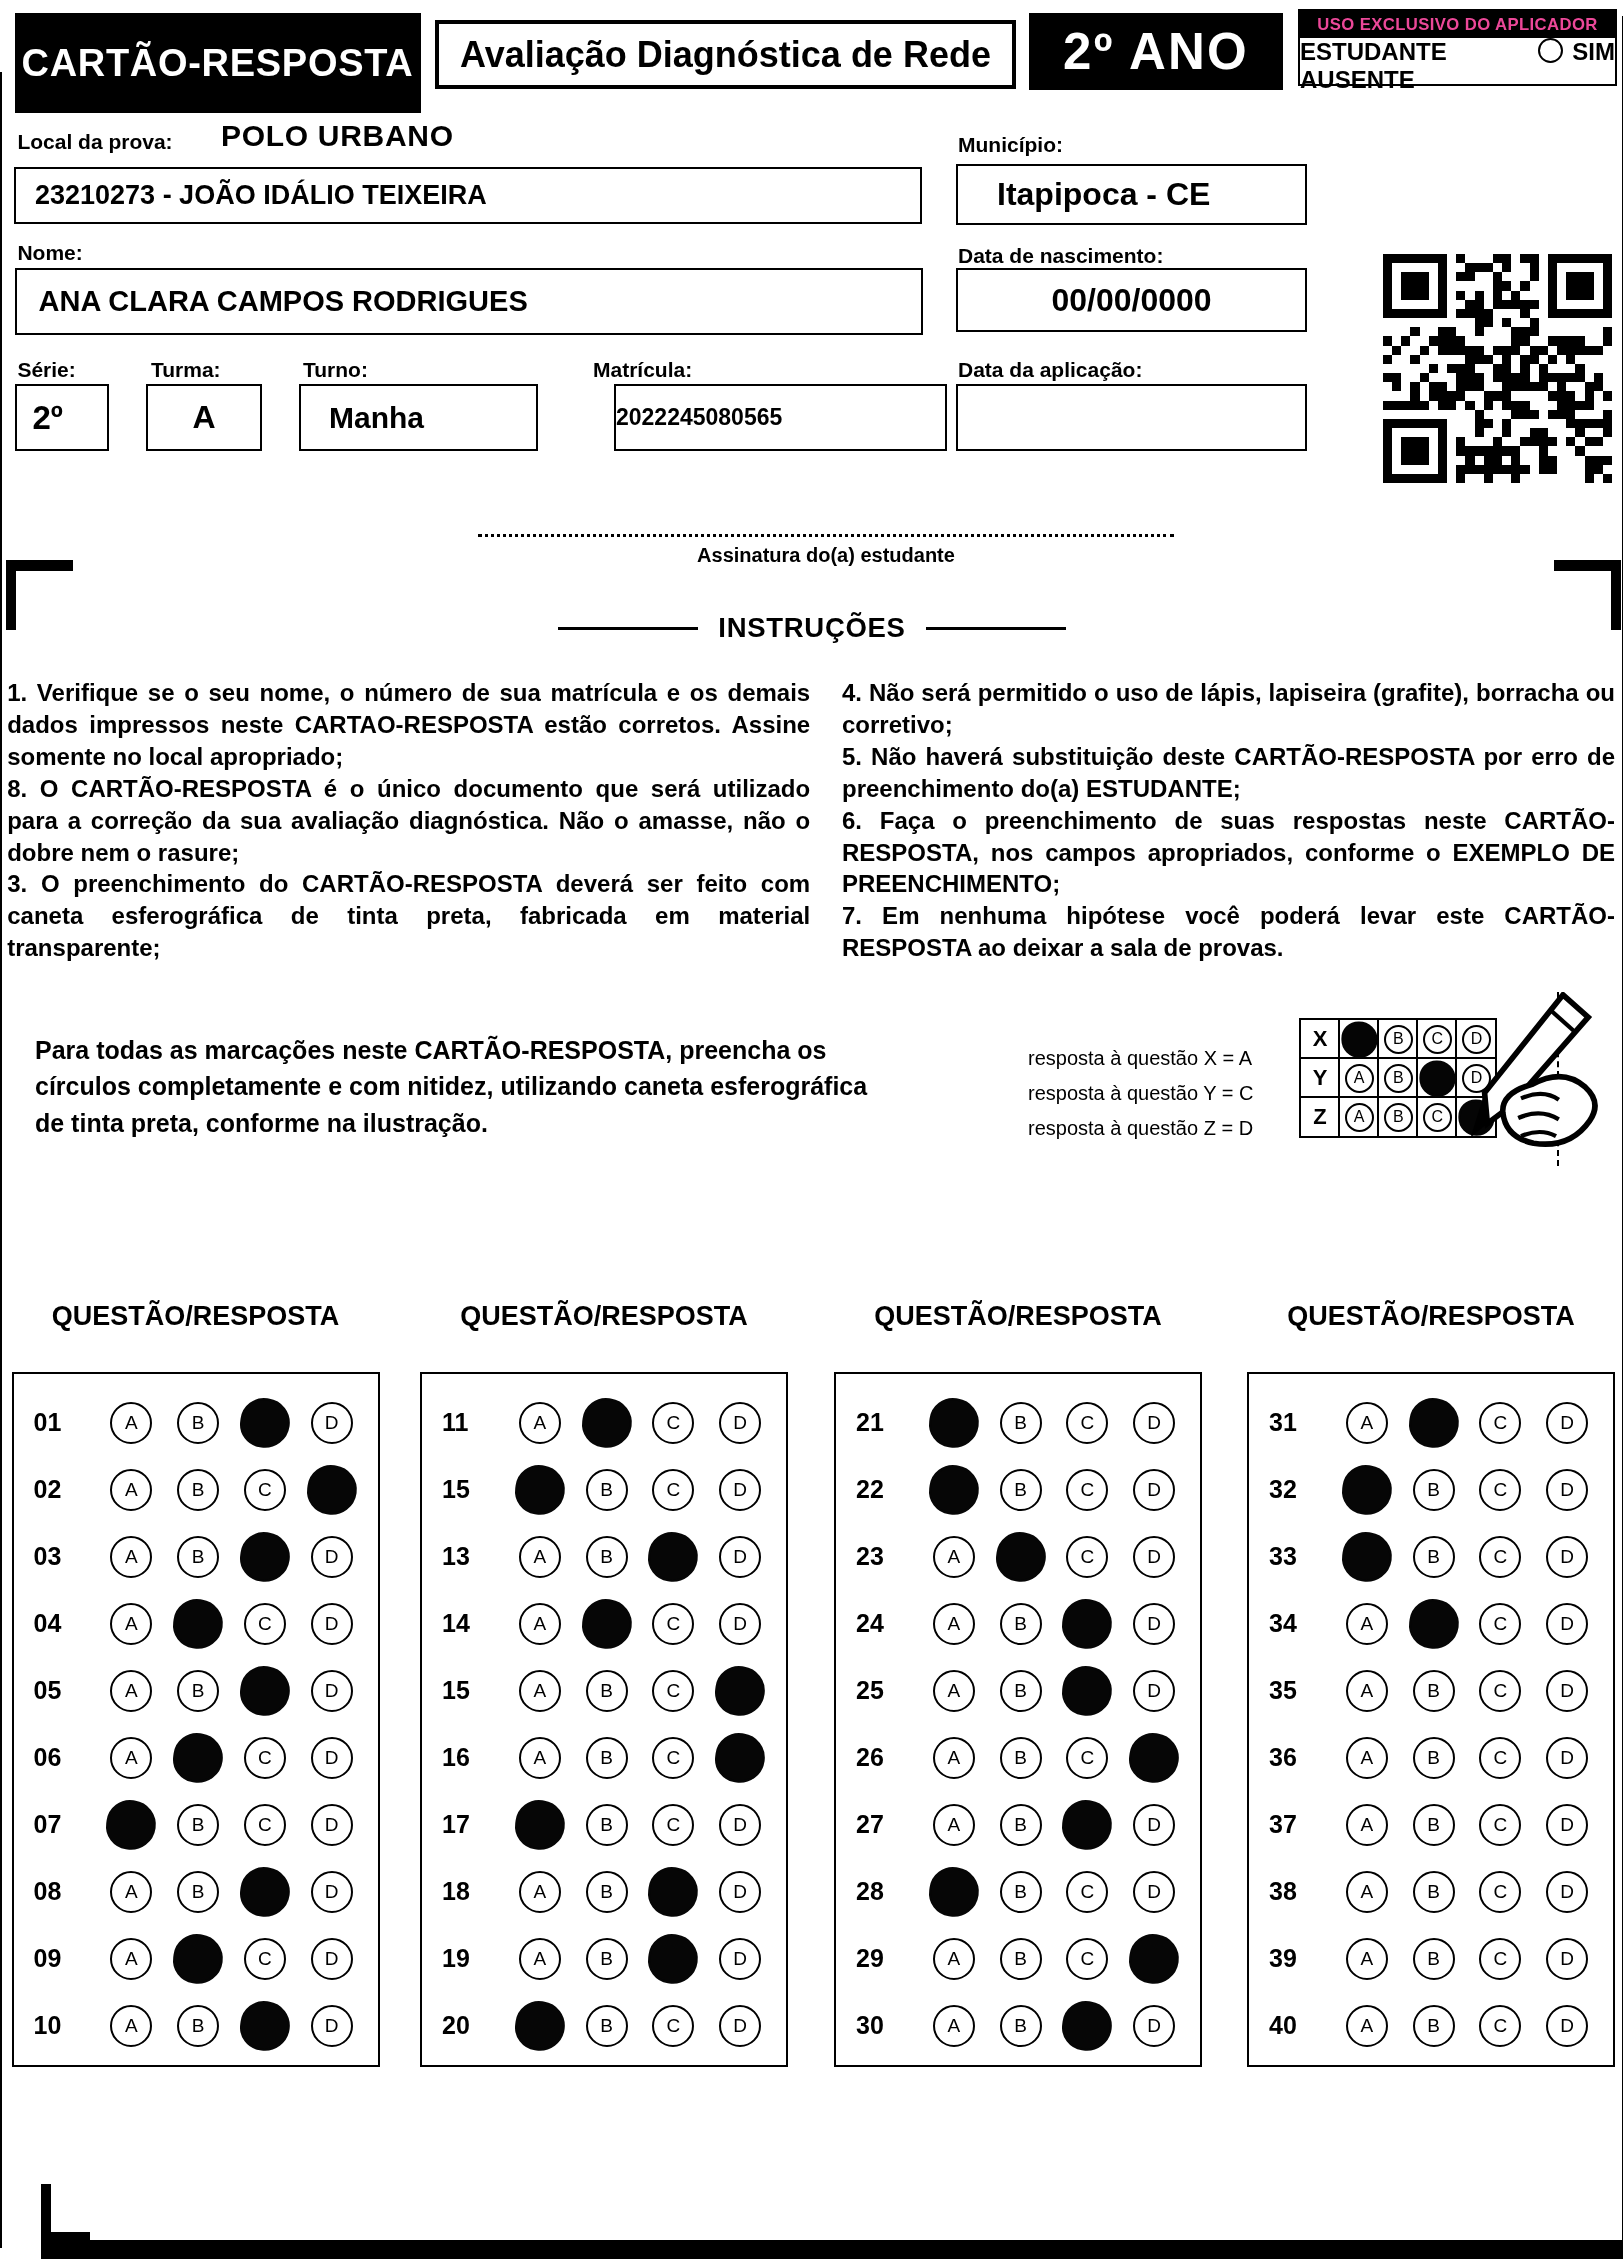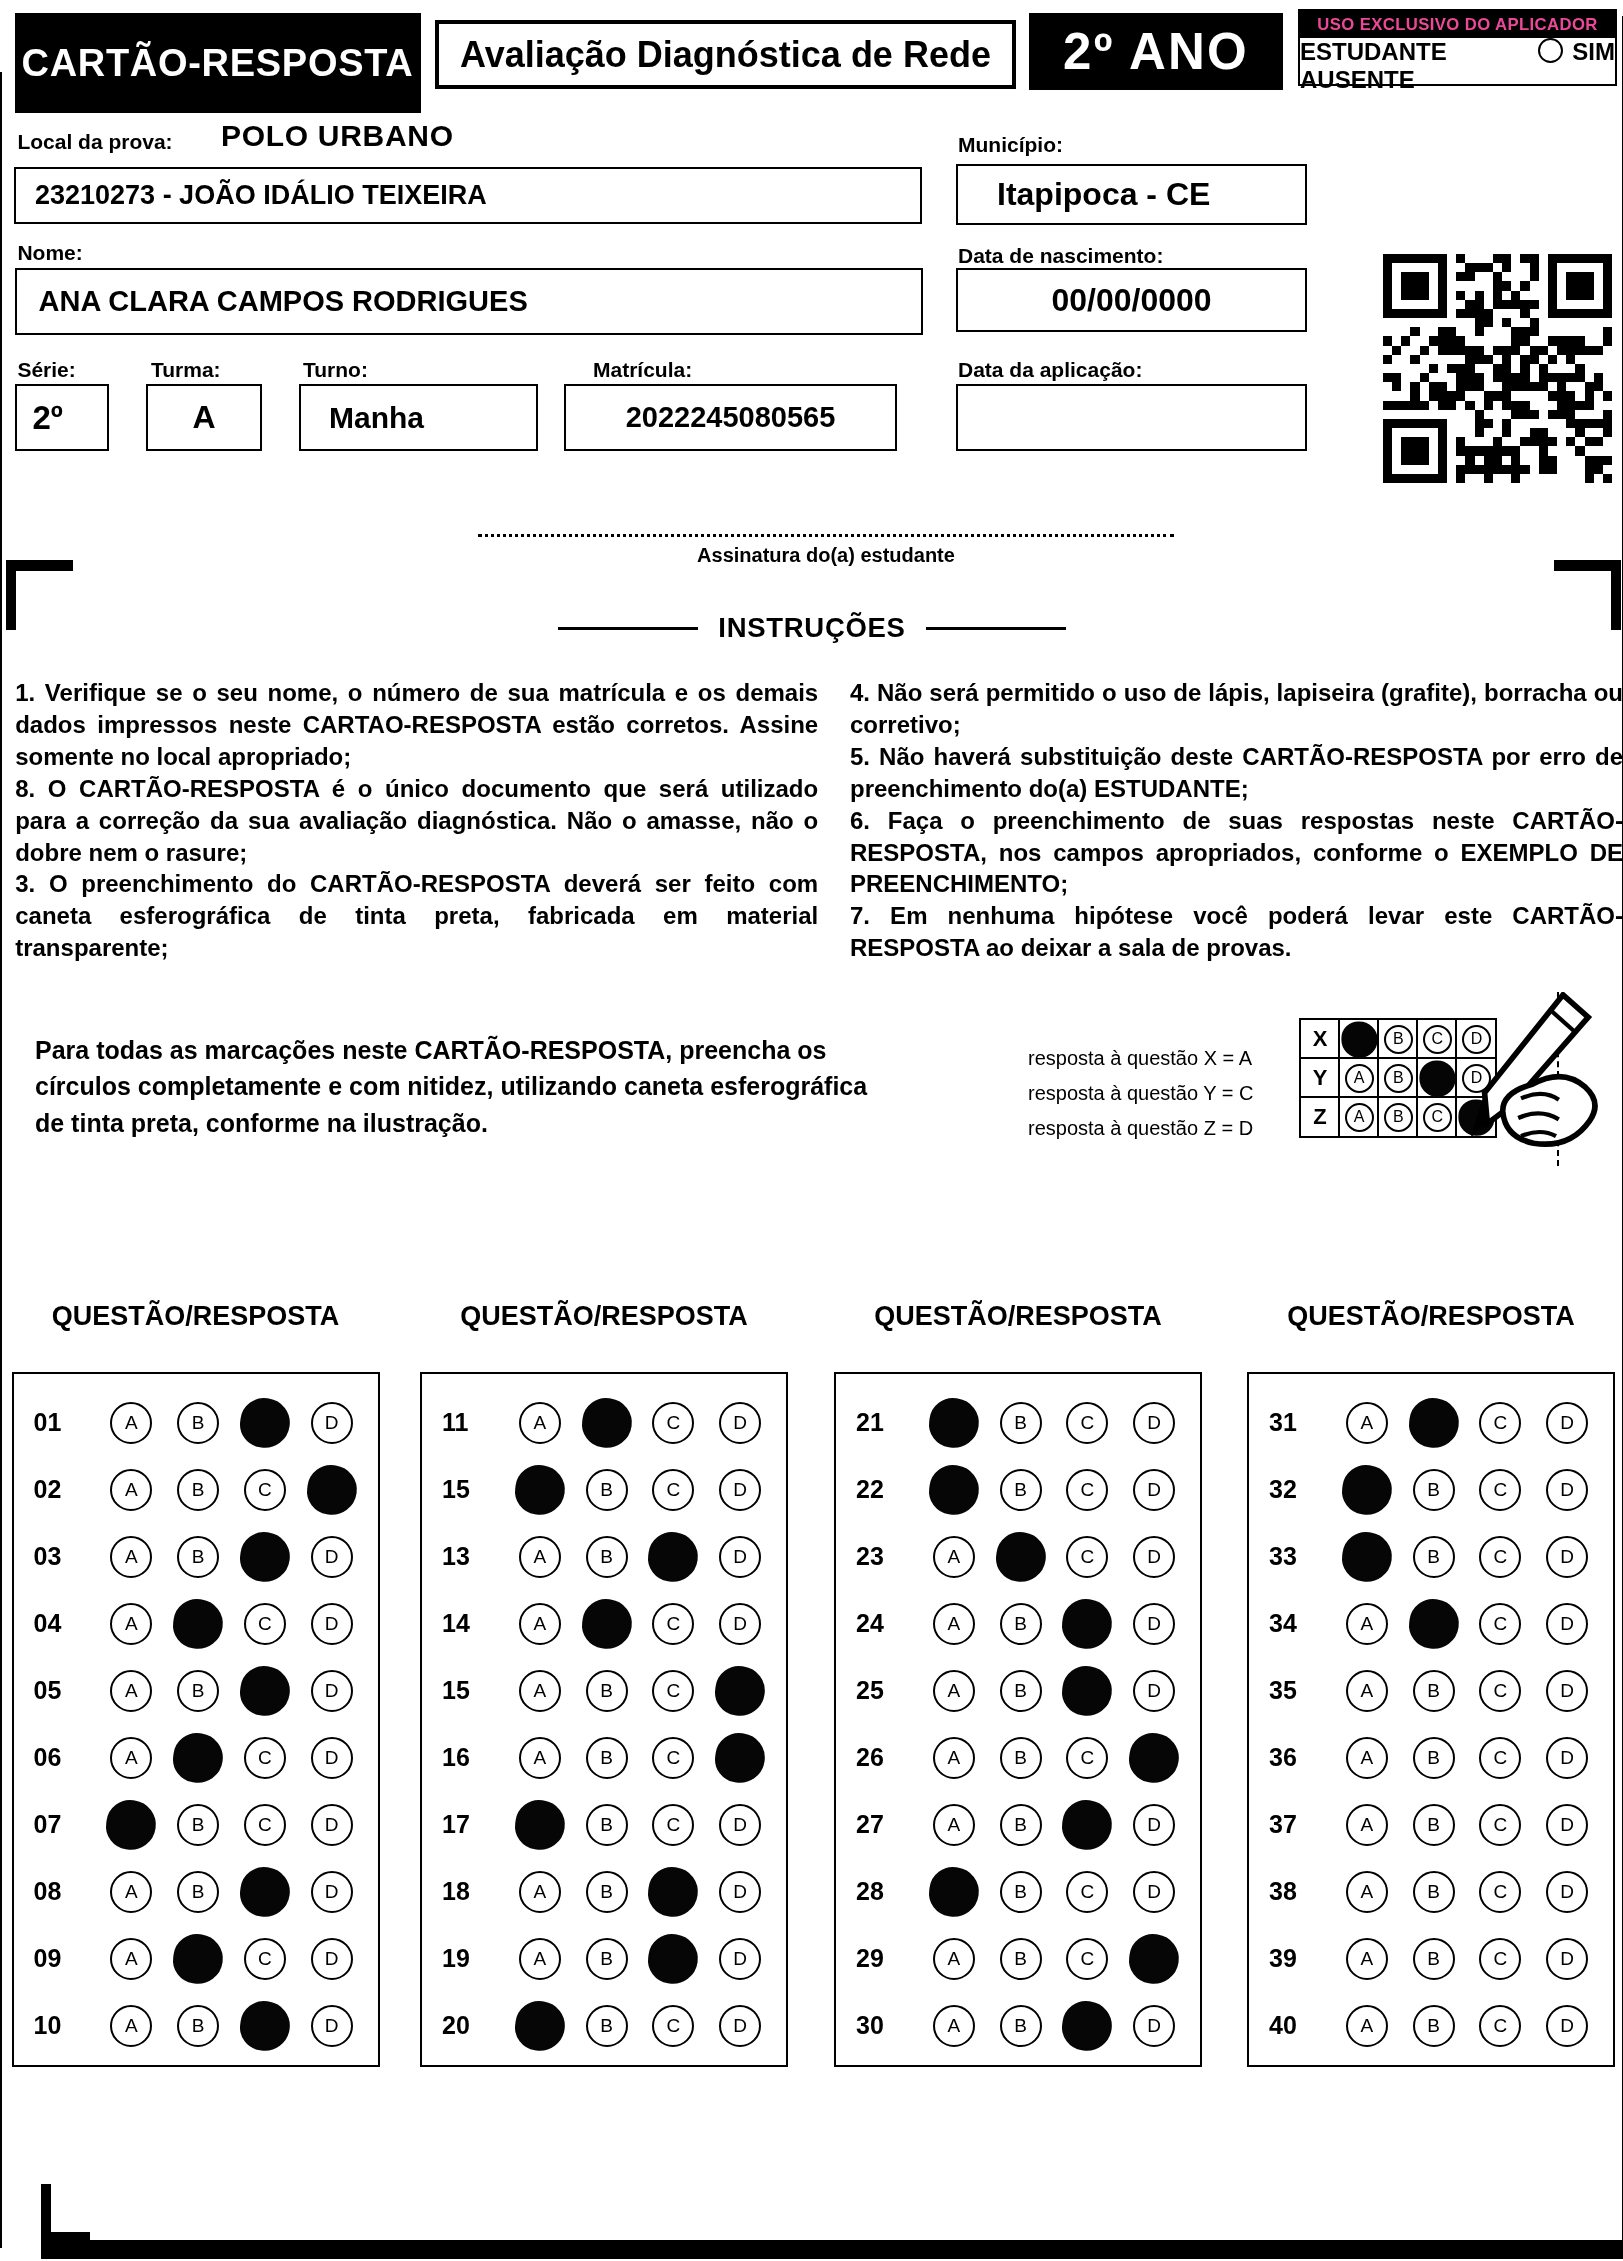--- a/index.html
+++ b/index.html
@@ -27,40 +27,40 @@
   .lbl{position:absolute;font-size:21px;font-weight:bold;}
   .fbox{position:absolute;border:2.9px solid #000;background:#fff;box-sizing:border-box;display:flex;align-items:center;}
   .val-local{position:absolute;left:221px;top:119px;font-size:30px;font-weight:bold;letter-spacing:0.7px;}
   .box-school{left:14px;top:167px;width:908px;height:57px;font-size:27px;font-weight:bold;padding-left:19px;}
   .box-municipio{left:956px;top:164px;width:351px;height:61px;font-size:32px;font-weight:bold;padding-left:39px;}
   .box-nome{left:14.5px;top:268px;width:908px;height:67px;font-size:29px;font-weight:bold;padding-left:22px;}
   .box-nascimento{left:956px;top:268px;width:351px;height:64px;font-size:32px;font-weight:bold;justify-content:center;}
   .box-serie{left:14.5px;top:384px;width:94px;height:67px;font-size:33px;font-weight:bold;padding-left:16px;}
   .box-turma{left:146px;top:384px;width:116px;height:67px;font-size:32px;font-weight:bold;justify-content:center;}
   .box-turno{left:299px;top:384px;width:239px;height:67px;font-size:30px;font-weight:bold;padding-left:28px;}
-  .box-matricula{left:564px;top:384px;width:333px;height:67px;font-size:29px;font-weight:bold;justify-content:center;}
+  .box-matricula{left:614px;top:384px;width:333px;height:67px;font-size:23px;font-weight:bold;justify-content:flex-start;}
   .box-aplicacao{left:956px;top:384px;width:351px;height:67px;}
   .qr{position:absolute;left:1383px;top:254px;width:229px;height:229px;}
   .qr svg{width:100%;height:100%;display:block;}
 
   
   .sig-line{position:absolute;left:478px;top:534px;width:696px;border-top:3.6px dotted #000;}
   .sig-label{position:absolute;left:478px;top:544px;width:696px;text-align:center;font-size:20px;font-weight:bold;}
 
   
   .mark-tl{position:absolute;left:5.8px;top:560px;width:57px;height:59px;border-top:11.6px solid #000;border-left:10px solid #000;}
   .mark-tr{position:absolute;right:2.9px;top:560px;width:57px;height:59px;border-top:11.6px solid #000;border-right:10px solid #000;}
   .mark-bl{position:absolute;left:41px;top:2184px;width:39px;height:48px;border-left:10px solid #000;border-bottom:11.6px solid #000;}
   .bottom-bar{position:absolute;left:41px;right:0;top:2240px;height:19px;background:#000;}
 
   
   .instr-title{position:absolute;left:558px;right:558px;top:612px;display:flex;align-items:center;gap:20px;
     font-size:27.5px;font-weight:bold;letter-spacing:0.7px;}
   .instr-title::before,.instr-title::after{content:"";flex:1;border-top:3.6px solid #000;}
-  .instr-col{position:absolute;top:677px;font-size:24px;font-weight:600;line-height:1.33;text-align:justify;margin-left:8px;}
+  .instr-col{position:absolute;top:677px;font-size:24px;font-weight:600;line-height:1.33;text-align:justify;}
   .instr-left{left:7.2px;width:803px;}
   .instr-right{left:842px;width:773px;}
   .instr-col p{margin:0;}
 
   
   .mark-par{position:absolute;left:35px;top:1032px;width:852px;font-size:25px;font-weight:600;line-height:1.45;}
   .ex-lines{position:absolute;left:1028px;top:1041px;width:268px;font-size:20px;line-height:1.75;}
   .ex-grid{position:absolute;left:1299px;top:1018px;}
   .ex-row{display:flex;}
   .ex-row + .ex-row{margin-top:-2.9px;}

